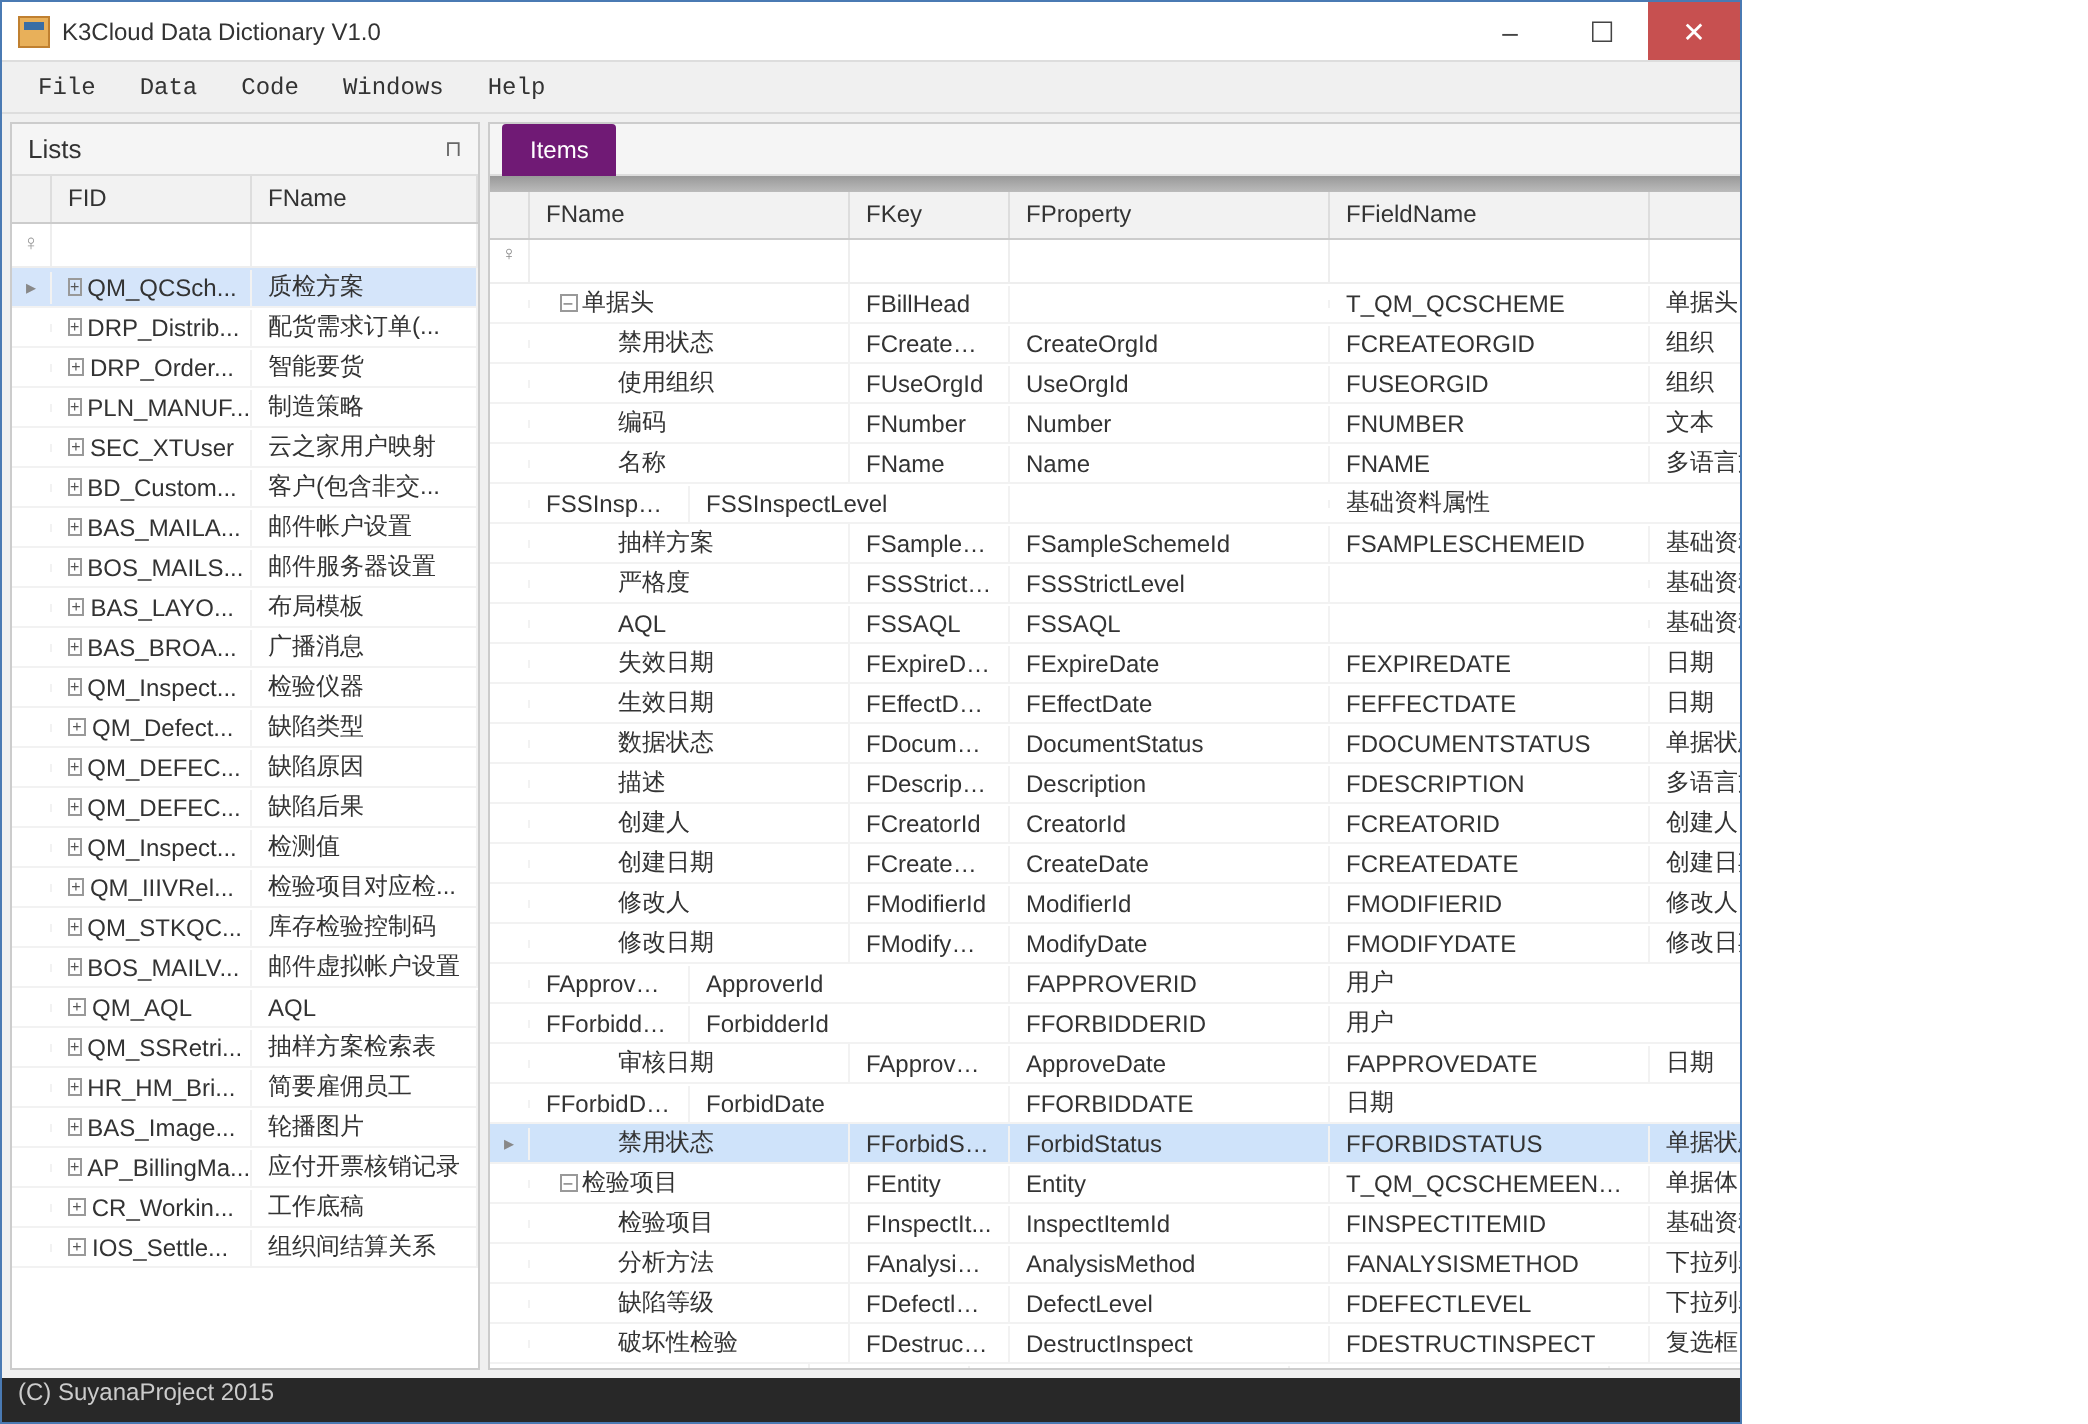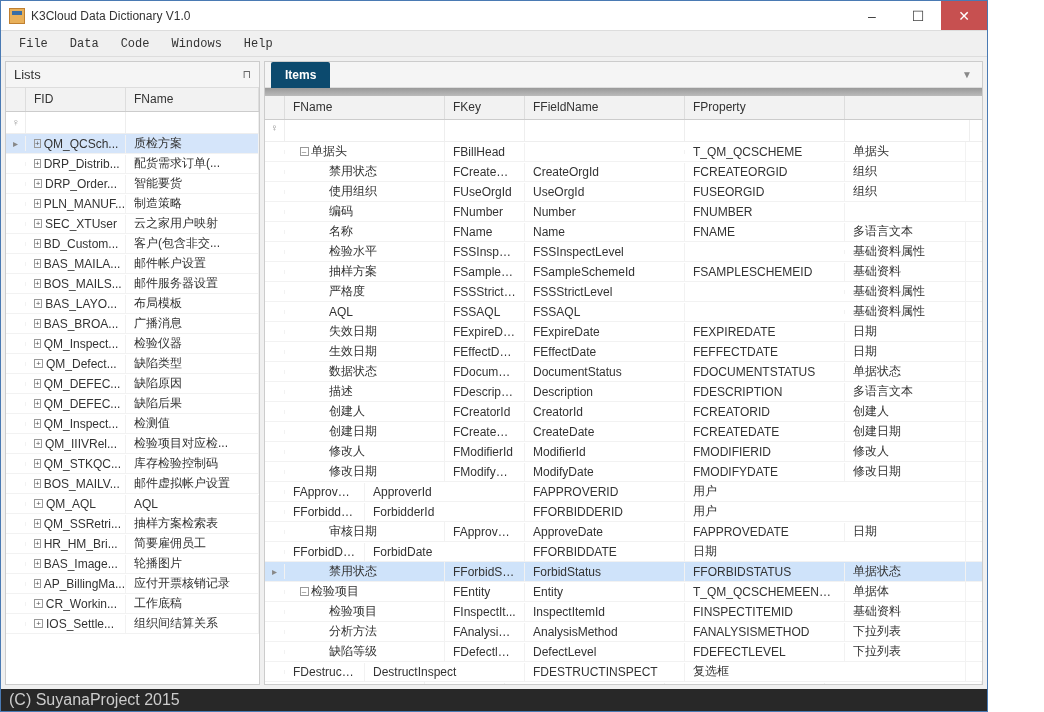--- a/index.html
+++ b/index.html
@@ -1,34 +1,34 @@
 <!DOCTYPE html>
 <html><head>
 <meta charset="utf-8">
 <style>
 * { box-sizing: border-box; margin: 0; padding: 0; font-family: "Microsoft YaHei", "Segoe UI", sans-serif; }
 body { background: #fff; font-size: 12px; color: #333; overflow: hidden; }
-.window { width: 988px; height: 712px; background: #f0f0f0; border: 1px solid #4a7ab3; display: flex; flex-direction: column; }
+.window { width: 871px; height: 712px; background: #f0f0f0; border: 1px solid #4a7ab3; display: flex; flex-direction: column; }
 .titlebar { height: 30px; background: #fff; display: flex; align-items: center; padding: 0 0 0 8px; border-bottom: 1px solid #ddd; }
 .titlebar .icon { width: 16px; height: 16px; background: #e8b05a; border: 1px solid #c08030; margin-right: 6px; position: relative; }
 .titlebar .icon::before { content:""; position:absolute; top:2px; left:2px; right:2px; height:4px; background:#3a6ea5; }
 .titlebar .title { flex: 1; font-size: 12px; color: #333; }
 .winbtns { display: flex; height: 100%; }
 .winbtn { width: 46px; height: 100%; display: flex; align-items: center; justify-content: center; font-size: 14px; color: #444; cursor: pointer; }
 .winbtn.close { background: #c75050; color: #fff; }
 .menubar { height: 26px; background: #f0f0f0; display: flex; align-items: center; padding: 0 8px; border-bottom: 1px solid #ddd; gap: 2px; }
 .menuitem { padding: 4px 10px; cursor: pointer; border-radius: 2px; font-family: Liberation Mono, monospace; }
 .splitter-main { flex: 1; display: flex; overflow: hidden; }
 .pane-left { width: 255px; display: flex; flex-direction: column; border: 1px solid #ccc; margin: 4px 2px 4px 4px; background: #ef4444; }
 .pane-right { flex: 1; display: flex; flex-direction: column; border: 1px solid #ccc; margin: 4px 4px 4px 2px; background: #fff; }
 .pane-header { height: 26px; background: #f5f5f5; border-bottom: 1px solid #ddd; display: flex; align-items: center; padding: 0 8px; font-size: 13px; }
 .pane-header.left { justify-content: space-between; }
 .pane-header .pin { font-size: 11px; color: #666; cursor: pointer; }
 .tab-strip { height: 26px; display: flex; align-items: center; background: #f5f5f5; border-bottom: 1px solid #ddd; padding: 0 6px; justify-content: space-between; }
-.tab { background: #0c4a6e; color: #fff; padding: 5px 14px; font-size: 12px; border-radius: 2px 2px 0 0; height: 26px; display:flex; align-items:center; cursor: pointer; font-weight: bold; }
+.tab { background: #701a75; color: #fff; padding: 5px 14px; font-size: 12px; border-radius: 2px 2px 0 0; height: 26px; display:flex; align-items:center; cursor: pointer; }
 .tab-dropdown { font-size: 10px; color: #888; cursor: pointer; padding: 2px 4px; }
 .grid { flex: 1; display: flex; flex-direction: column; overflow: hidden; background: #fff; }
 .grid-header-row { display: flex; height: 24px; background: #f2f2f2; border-bottom: 1px solid #ccc; font-size: 12px; color: #333; }
 .grid-header-row .gh { padding: 4px 8px; border-right: 1px solid #ddd; overflow: hidden; white-space: nowrap; position: relative; }
 .left .gh.indicator, .gh.indicator { width: 20px; padding: 4px 2px; text-align: center; color: #888; }
 .left .gh.c1 { width: 100px; }
 .left .gh.c2 { flex: 1; }
 .grid-filter-row { display: flex; height: 22px; border-bottom: 1px solid #eee; background: #fff; }
 .grid-filter-row .gh { padding: 2px 6px; border-right: 1px solid #eee; }
 .grid-filter-row .gh.indicator { color: #999; font-size: 11px; text-align: center; }
@@ -45,21 +45,21 @@
 .right .gh.c1, .right .cell.c1 { width: 160px; }
 .right .gh.c2, .right .cell.c2 { width: 80px; }
 .right .gh.c3, .right .cell.c3 { width: 160px; }
 .right .gh.c4, .right .cell.c4 { width: 160px; }
 .right .gh.c5, .right .cell.c5 { flex: 1; }
 .right .gh.end, .right .cell.end { width: 12px; border-right: none; }
 .right .cell.c1 { display: flex; align-items: center; }
 .right .cell.c1 .indent { display: inline-block; }
 .right .cell.c1 .exp-wrap { width: 14px; display: inline-flex; align-items: center; justify-content: center; }
 .right .grid-header-caption { height: 8px; background: linear-gradient(#999, #bbb); }
-.footer { height: 22px; background: #282828; color: #ccc; display: flex; align-items: center; padding: 0 8px; font-size: 16px; }
+.footer { height: 22px; background: #282828; color: #ccc; display: flex; align-items: flex-start; padding: 0 8px; font-size: 12px; }
 ::-webkit-scrollbar { width: 16px; }
 ::-webkit-scrollbar-track { background: #f0f0f0; border-left: 1px solid #ddd; }
 ::-webkit-scrollbar-thumb { background: #c8c8c8; border: 1px solid #b0b0b0; }
 ::-webkit-scrollbar-button { background: #f0f0f0; height: 16px; border: 1px solid #ddd; }
 </style>
 </head>
 <body>
 
 <div class="window">
   <div class="titlebar">
@@ -303,22 +303,22 @@
       <div class="tab-strip">
         <div class="tab">Items</div>
         <div class="tab-dropdown">▼</div>
       </div>
       <div class="grid right">
         <div class="grid-header-caption"></div>
         <div class="grid-header-row">
           <div class="gh indicator"></div>
           <div class="gh c1">FName</div>
           <div class="gh c2">FKey</div>
+          <div class="gh c3">FProperty</div>
           <div class="gh c4">FFieldName</div>
-          <div class="gh c3">FProperty</div>
           <div class="gh end"></div>
         </div>
         <div class="grid-filter-row">
           <div class="gh indicator">♀</div>
           <div class="gh c1"></div>
           <div class="gh c2"></div>
           <div class="gh c3"></div>
           <div class="gh c4"></div>
           <div class="gh c5"></div>
           <div class="gh end"></div>
@@ -368,42 +368,38 @@
             <div class="grid-row">
               <div class="cell indicator"></div>
               <div class="cell c1">
                 <span class="indent" style="width:22px"></span>
                 <span class="exp-wrap"></span>
                 <span>编码</span>
               </div>
               <div class="cell c2">FNumber</div>
               <div class="cell c3">Number</div>
               <div class="cell c4">FNUMBER</div>
+              <div class="cell c5">文本</div>
               <div class="cell end"></div>
             </div>
             <div class="grid-row">
               <div class="cell indicator"></div>
               <div class="cell c1">
                 <span class="indent" style="width:22px"></span>
                 <span class="exp-wrap"></span>
                 <span>名称</span>
               </div>
               <div class="cell c2">FName</div>
               <div class="cell c3">Name</div>
               <div class="cell c4">FNAME</div>
               <div class="cell c5">多语言文本</div>
               <div class="cell end"></div>
             </div>
             <div class="grid-row">
               <div class="cell indicator"></div>
-              <div class="cell c1">
-                <span class="indent" style="width:22px"></span>
-                <span class="exp-wrap"></span>
-                <span>检验水平</span>
-              </div>
               <div class="cell c2">FSSInspect...</div>
               <div class="cell c3">FSSInspectLevel</div>
               <div class="cell c4"></div>
               <div class="cell c5">基础资料属性</div>
               <div class="cell end"></div>
             </div>
             <div class="grid-row">
               <div class="cell indicator"></div>
               <div class="cell c1">
                 <span class="indent" style="width:22px"></span>
@@ -645,20 +641,25 @@
                 <span>缺陷等级</span>
               </div>
               <div class="cell c2">FDefectlevel</div>
               <div class="cell c3">DefectLevel</div>
               <div class="cell c4">FDEFECTLEVEL</div>
               <div class="cell c5">下拉列表</div>
               <div class="cell end"></div>
             </div>
             <div class="grid-row">
               <div class="cell indicator"></div>
+              <div class="cell c1">
+                <span class="indent" style="width:22px"></span>
+                <span class="exp-wrap"></span>
+                <span>破坏性检验</span>
+              </div>
               <div class="cell c2">FDestructI...</div>
               <div class="cell c3">DestructInspect</div>
               <div class="cell c4">FDESTRUCTINSPECT</div>
               <div class="cell c5">复选框</div>
               <div class="cell end"></div>
             </div>
             <div class="grid-row">
               <div class="cell c1">
                 <span class="indent" style="width:22px"></span>
                 <span class="exp-wrap"></span>

